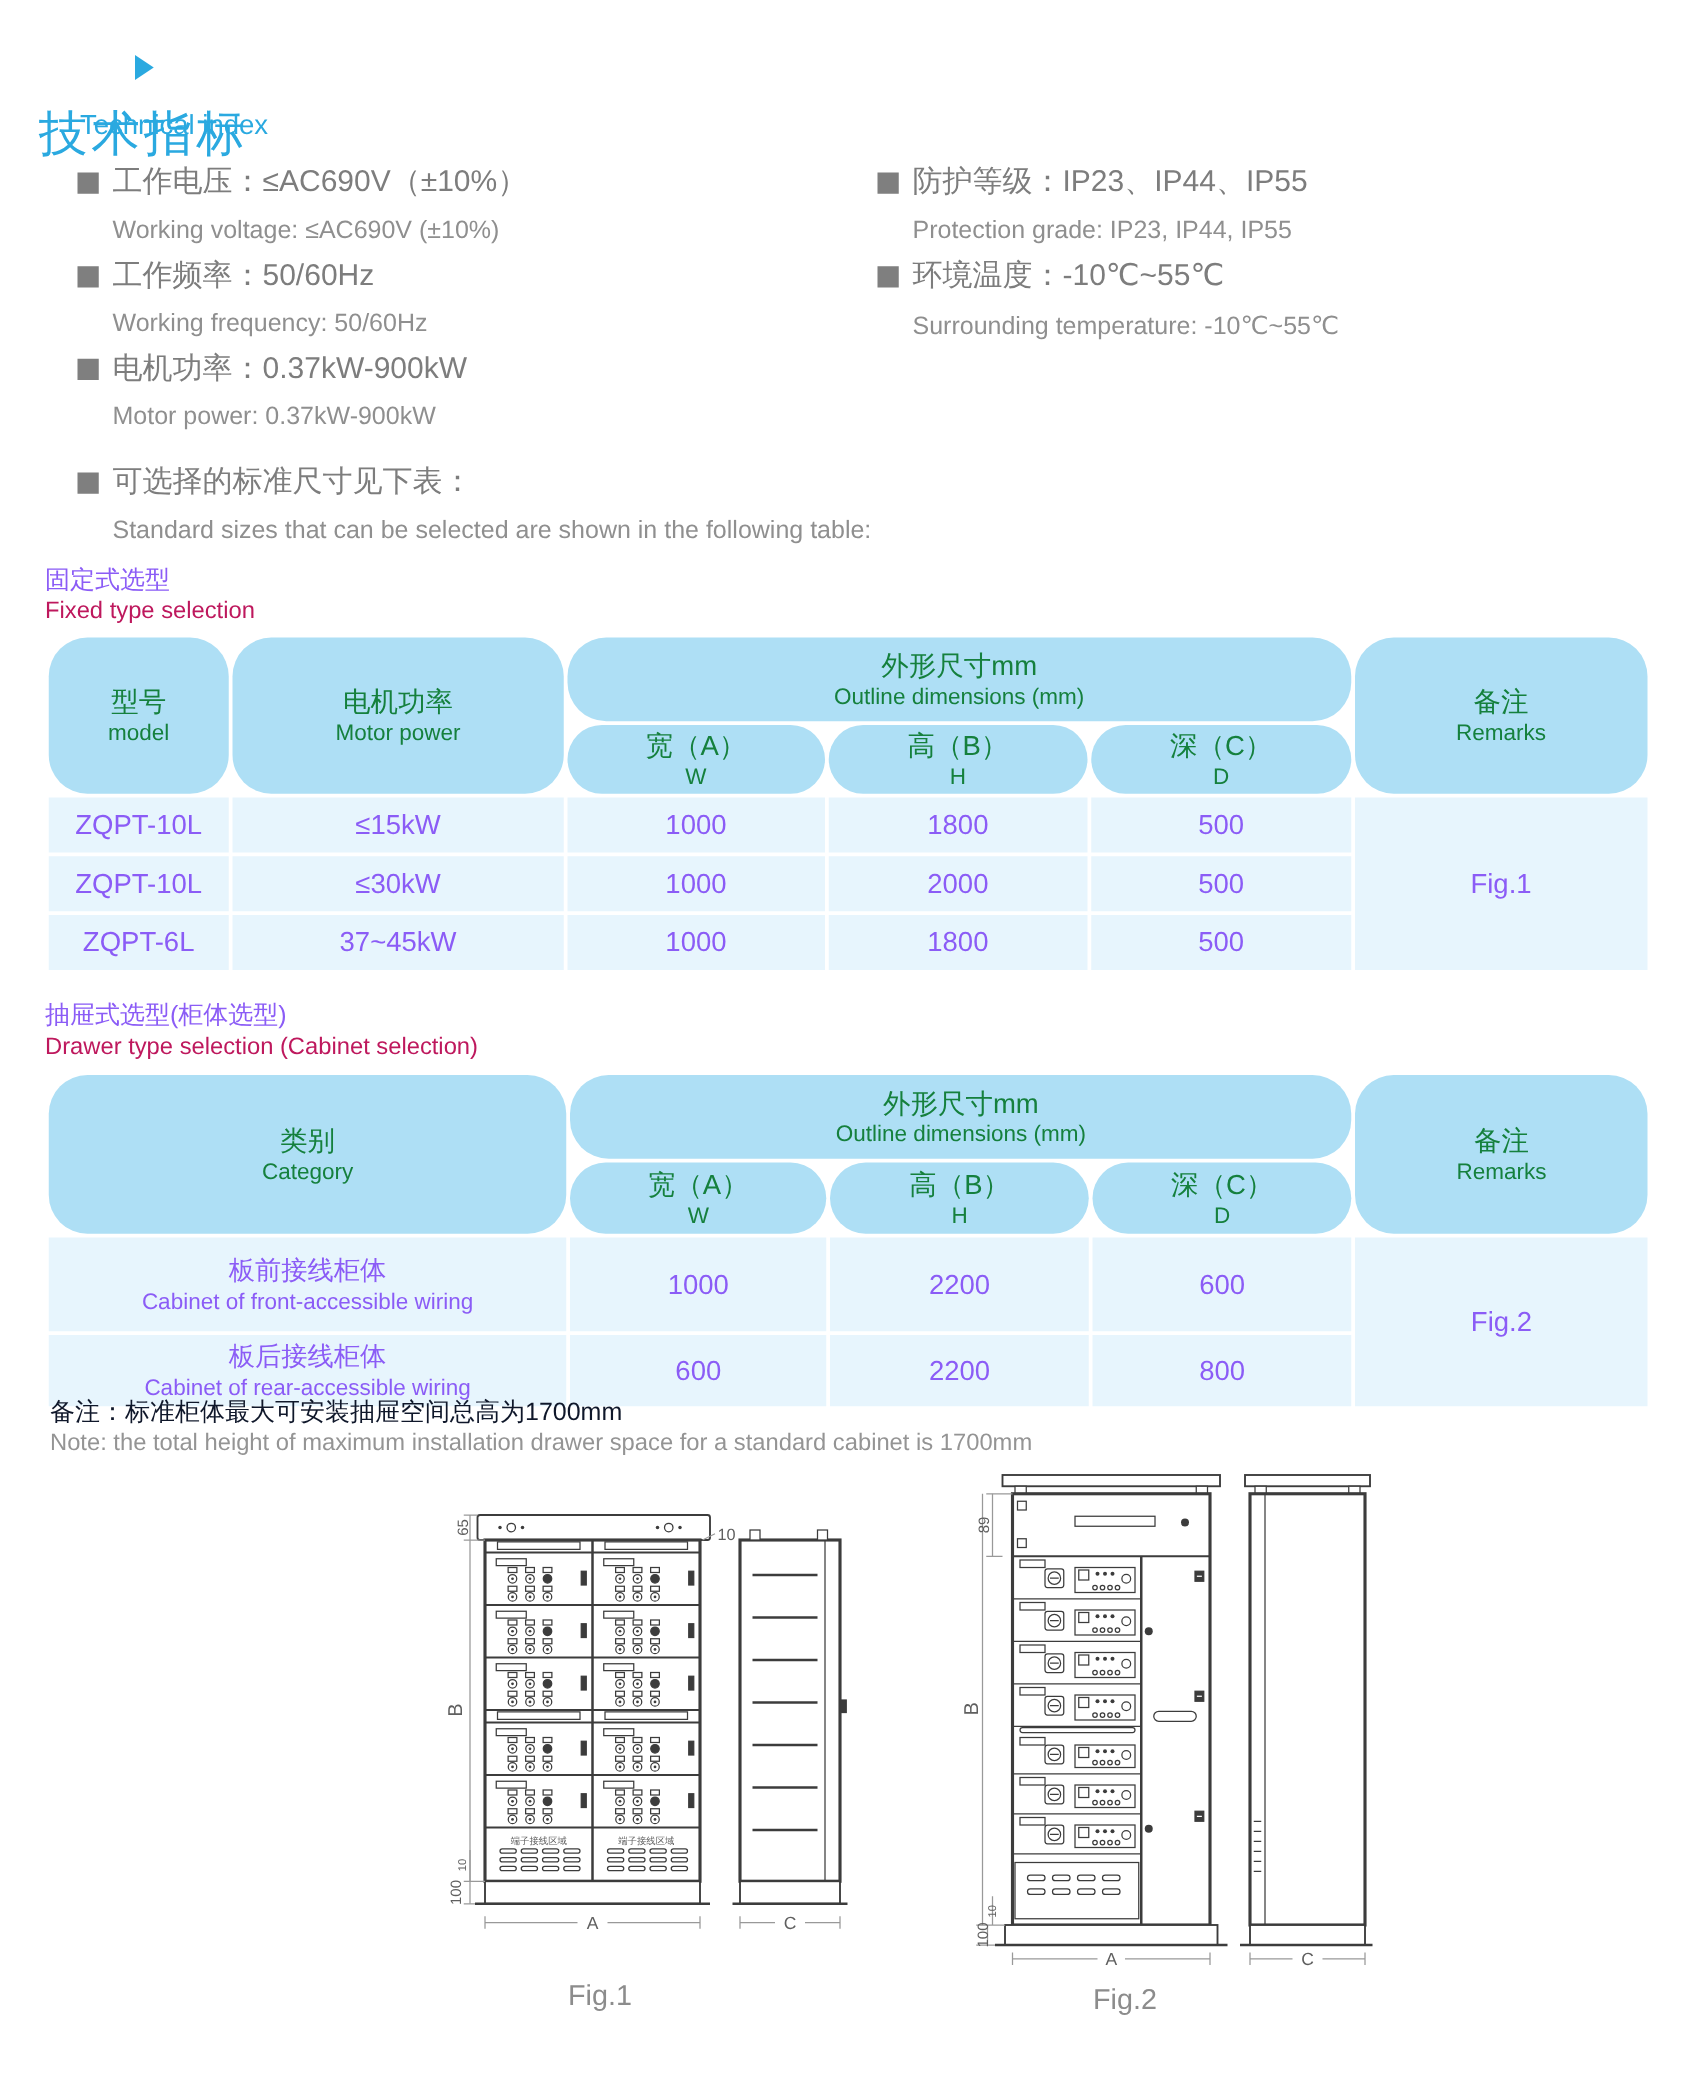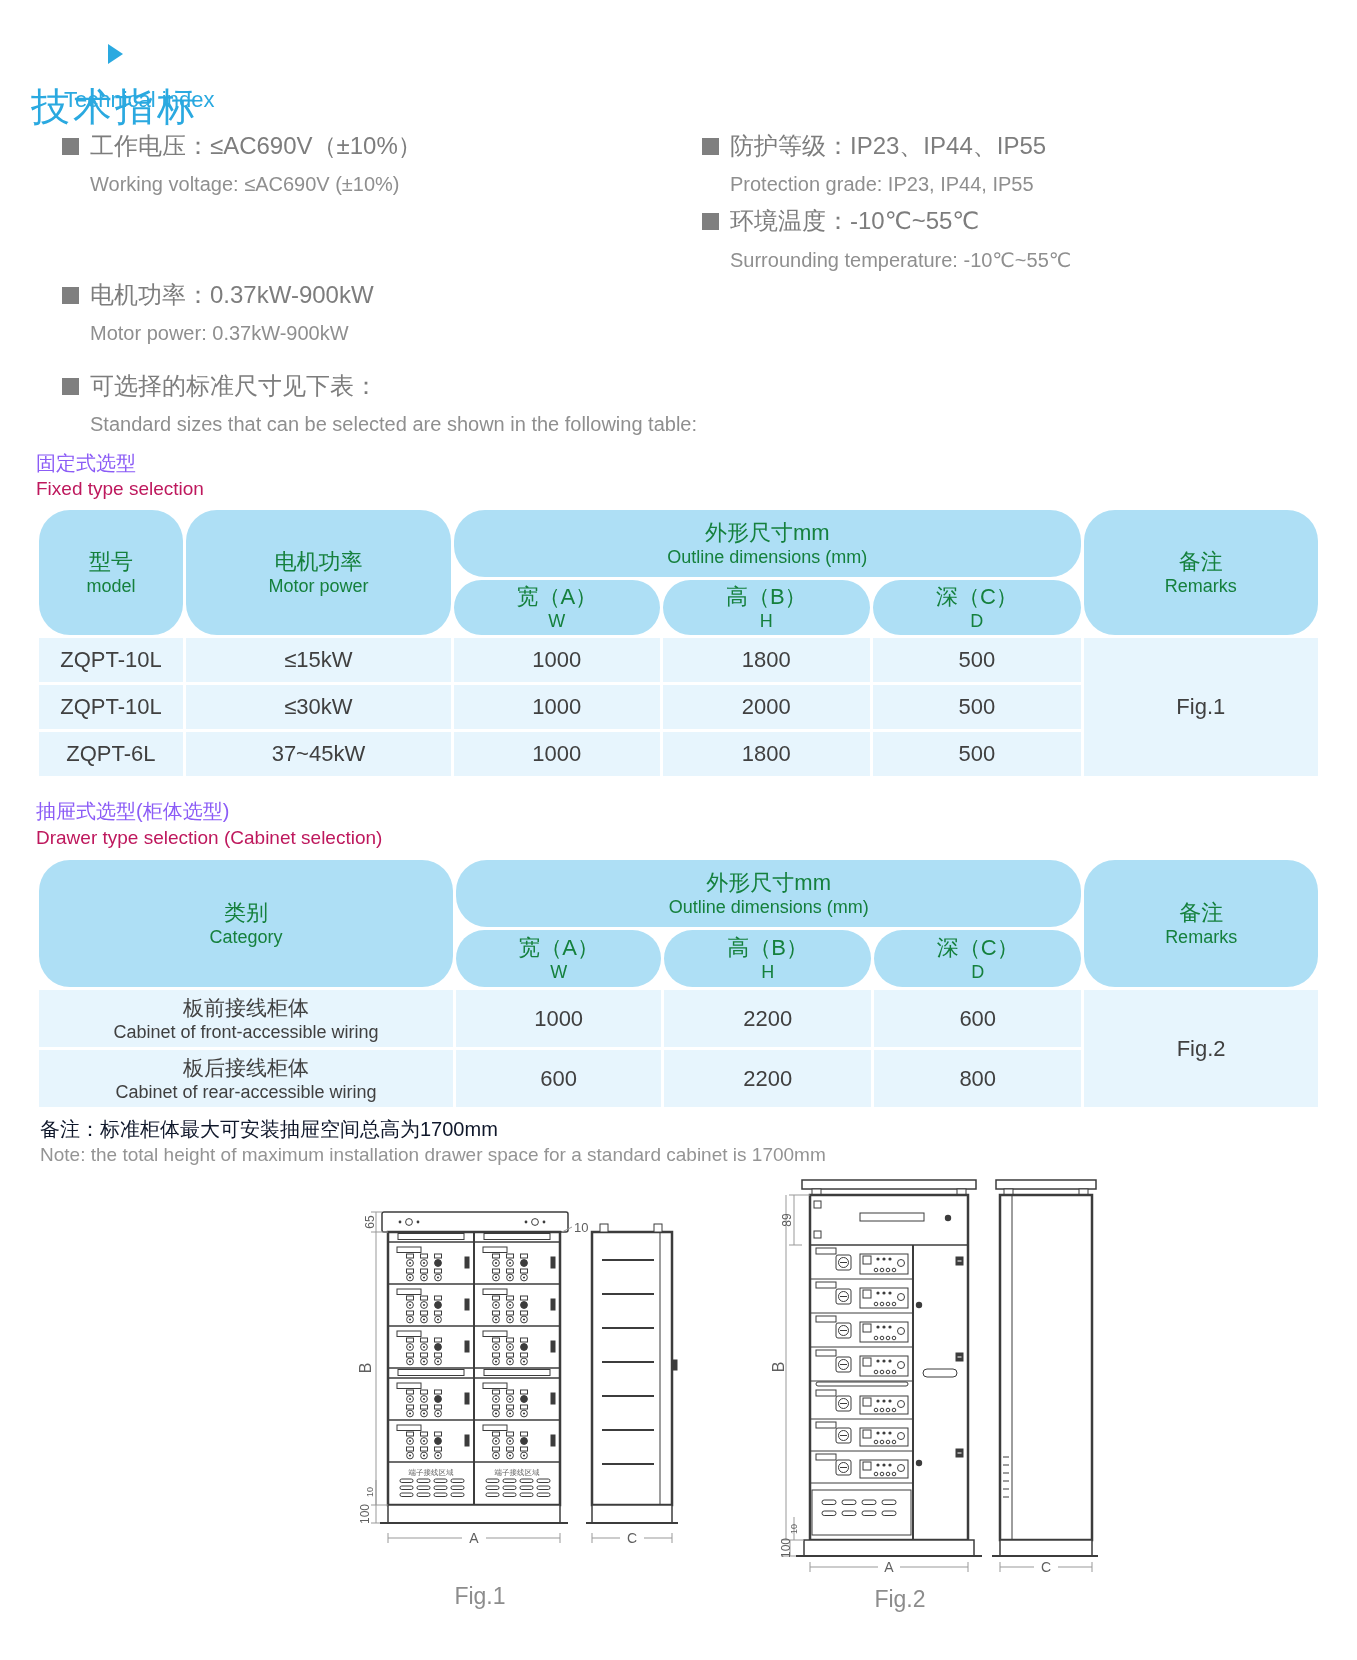--- a/index.html
+++ b/index.html
@@ -20,21 +20,21 @@
   .spec-en{margin:13px 0 0 28px;font-size:20px;color:#8f8f8f;white-space:nowrap;}
 
   
   .section-zh{position:absolute;font-size:20px;color:#8b5cf6;white-space:nowrap;}
   .section-en{position:absolute;font-size:19px;color:#be185d;white-space:nowrap;text-align:center;}
 
   
   table.spec{position:absolute;border-collapse:separate;border-spacing:3px;table-layout:fixed;}
   table.spec th,table.spec td{padding:0;text-align:center;vertical-align:middle;font-weight:400;}
   .hcell{background:var(--thead,#aedff5);color:#15803d;border-radius:31px;}
-  .bcell{background:var(--trow,#e7f5fd);color:#404040;}
+  .bcell{background:var(--trow,#e7f5fd);color:#8b5cf6;}
   .zh-line{font-size:22px;line-height:27px;}
   .en-line{font-size:18px;line-height:22px;}
   .val{font-size:22px;}
   .cat-zh{font-size:21px;line-height:26px;}
   .cat-en{font-size:18px;line-height:22px;}
 
   
   .note-zh{position:absolute;left:40px;top:1116px;font-size:20px;color:#0f172a;white-space:nowrap;}
   .note-en{position:absolute;left:40px;top:1144px;font-size:19px;color:#949494;white-space:nowrap;}
 
@@ -57,20 +57,27 @@
     <span class="page-title">技术指标</span>
   </div>
   <div class="page-subtitle">Technical index</div>
 
   <div class="spec-item" style="left:62px;top:132px">
     <div class="spec-zh">
         <span class="bullet"></span>
         <span>工作电压：≤AC690V（±10%）</span>
       </div>
     <div class="spec-en">Working voltage: ≤AC690V (±10%)</div>
+  </div>
+  <div class="spec-item" style="left:62px;top:207px">
+    <div class="spec-zh">
+        <span class="bullet"></span>
+        <span>工作频率：50/60Hz</span>
+      </div>
+    <div class="spec-en">Working frequency: 50/60Hz</div>
   </div>
   <div class="spec-item" style="left:62px;top:281px">
     <div class="spec-zh">
         <span class="bullet"></span>
         <span>电机功率：0.37kW-900kW</span>
       </div>
     <div class="spec-en">Motor power: 0.37kW-900kW</div>
   </div>
 
   <div class="spec-item" style="left:702px;top:132px">
@@ -199,21 +206,21 @@
       </th>
       <th class="hcell">
         <div class="zh-line">高（B）</div>
         <div class="en-line">H</div>
       </th>
       <th class="hcell">
         <div class="zh-line">深（C）</div>
         <div class="en-line">D</div>
       </th>
     </tr>
-    <tr style="height:57px">
+    <tr style="height:75px">
       <td class="bcell">
         <div class="cat-zh">板前接线柜体</div>
         <div class="cat-en">Cabinet of front-accessible wiring</div>
       </td>
       <td class="bcell val">1000</td>
       <td class="bcell val">2200</td>
       <td class="bcell val">600</td>
       <td class="bcell val" rowspan="2">Fig.2</td>
     </tr>
     <tr style="height:57px">

